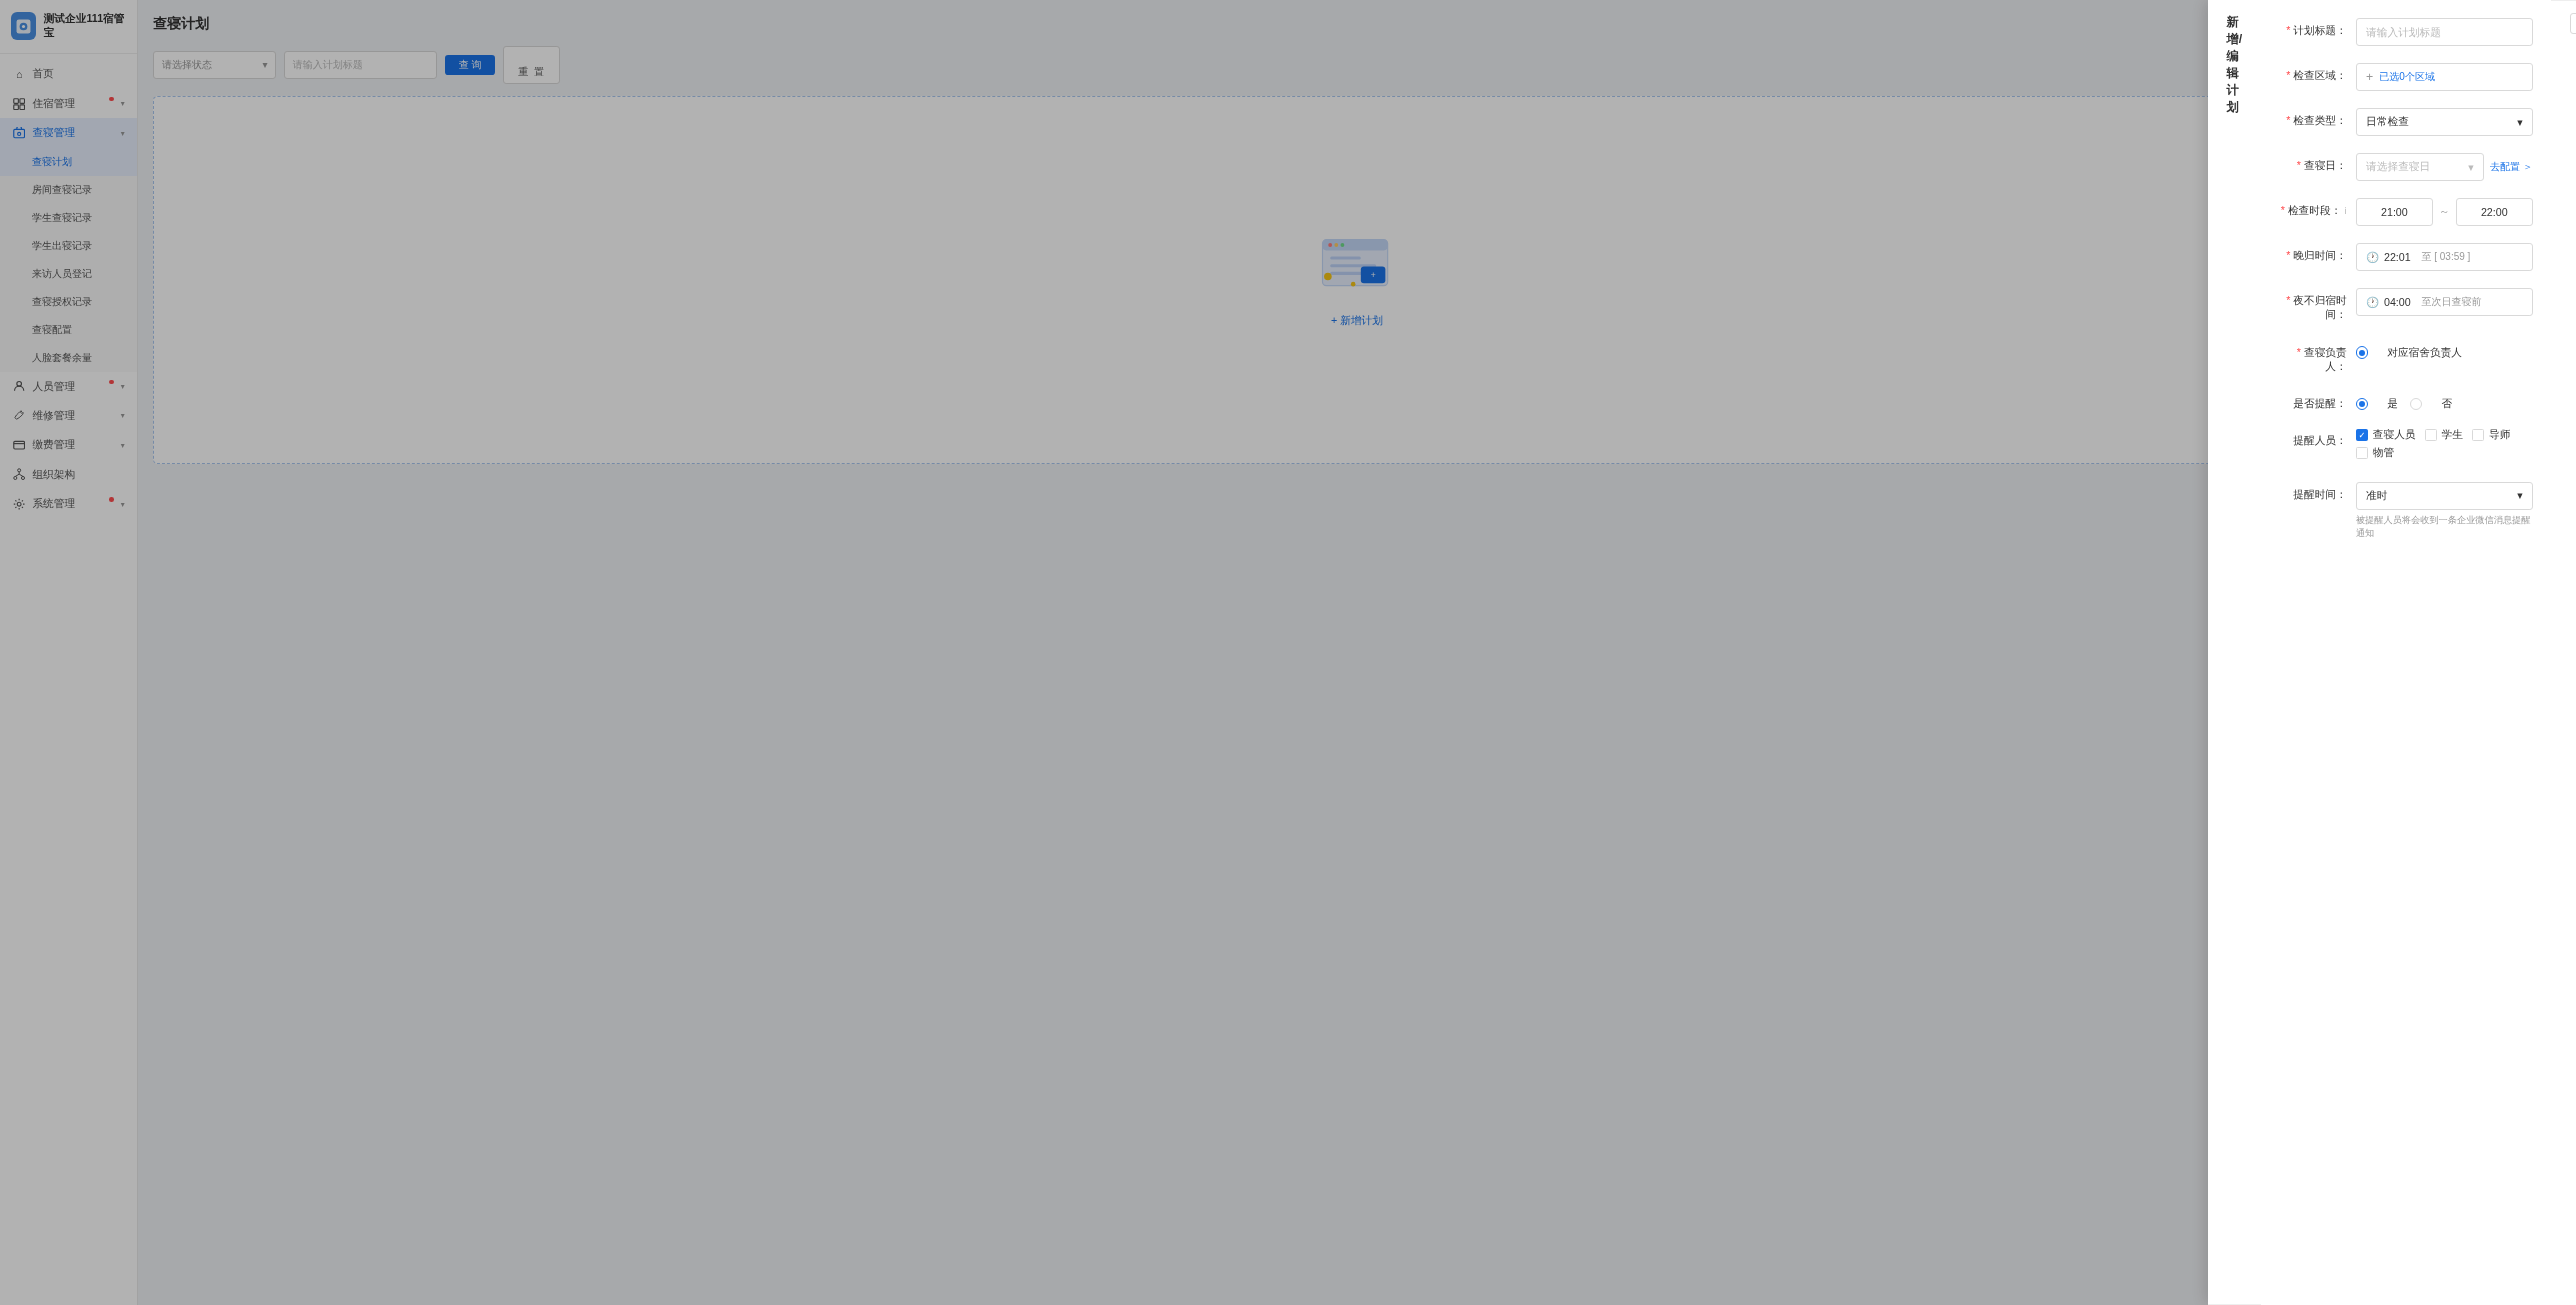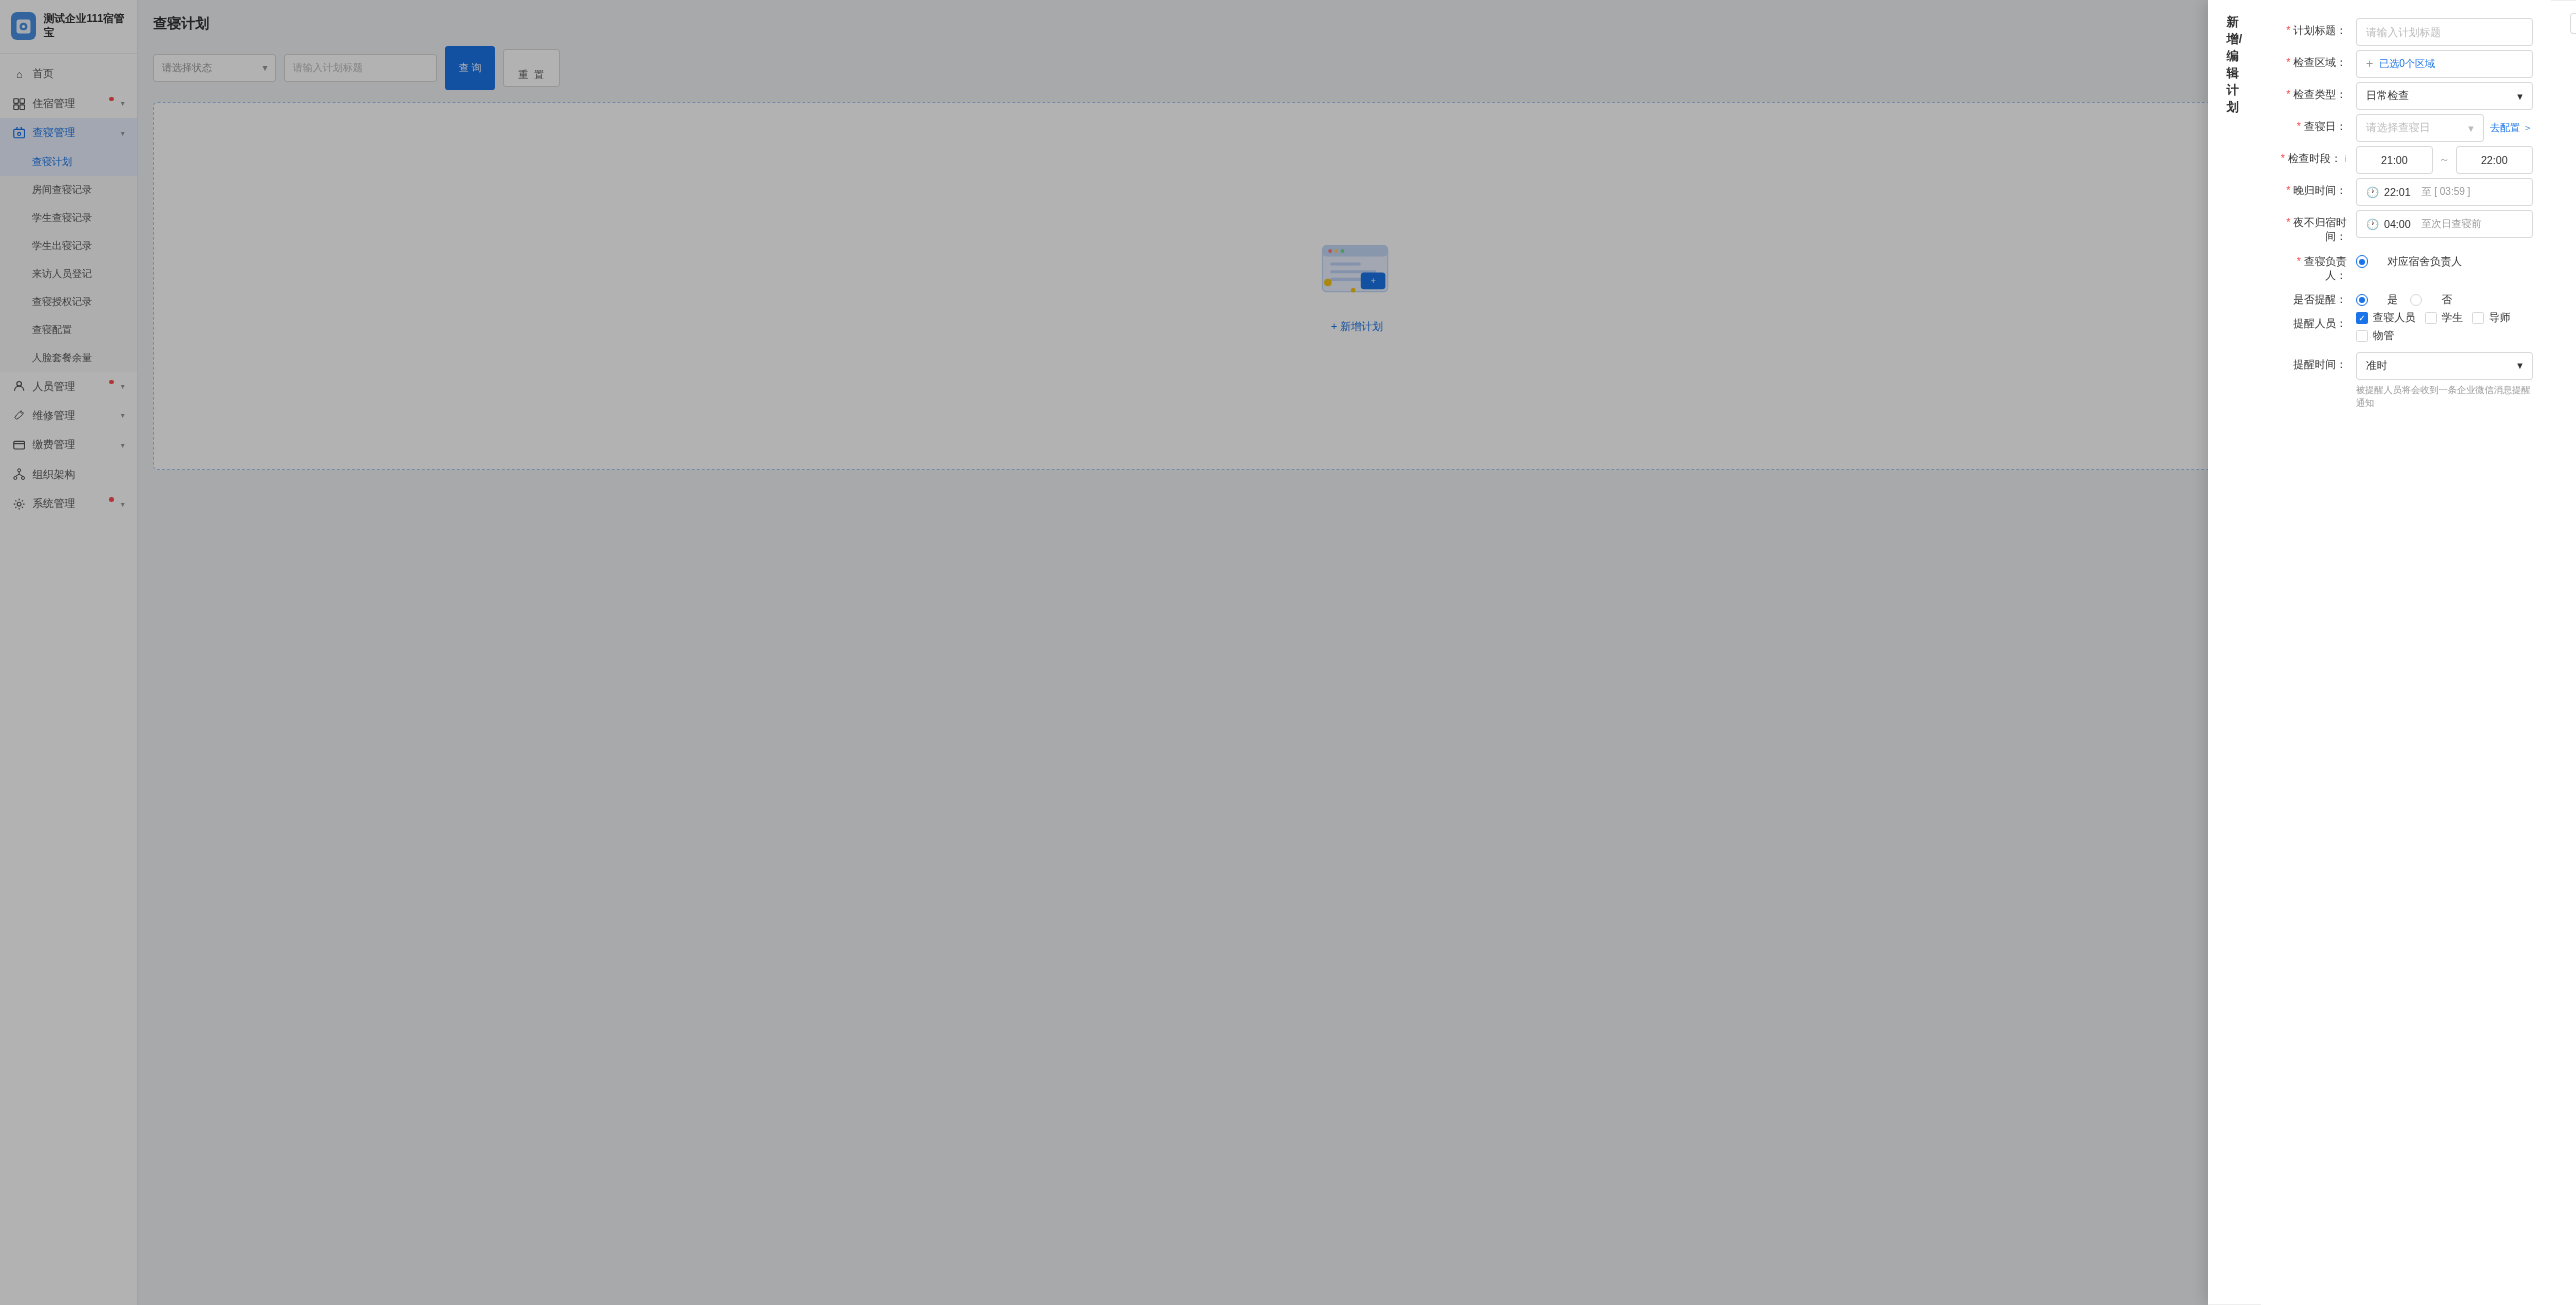--- a/index.html
+++ b/index.html
@@ -20,37 +20,37 @@
     .sub-nav-item { padding: 7px 12.3px 7px 32px; cursor: pointer; color: #555; font-size: 10px; }
     .sub-nav-item.active { color: #1a73e8; background: #e8f0fe; font-weight: 500; }
 
     
     .main { flex: 1; display: flex; flex-direction: column; overflow: hidden; position: relative; }
     .page-content { flex: 1; padding: 15.3px; overflow: auto; }
     .page-title { font-size: 14px; font-weight: 600; color: #333; margin-bottom: 12.3px; }
     .filter-bar { display: flex; align-items: center; gap: 7.7px; margin-bottom: 12.3px; }
     .filter-select { width: 123px; height: 28px; border: 0.8px solid #d9d9d9; border-radius: 3.1px; padding: 0 7.7px; background: #fff; color: #999; font-size: 10px; display: flex; align-items: center; justify-content: space-between; }
     .filter-input { width: 153px; height: 28px; border: 0.8px solid #d9d9d9; border-radius: 3.1px; padding: 0 7.7px; font-size: 10px; color: #999; background: #fff; display: flex; align-items: center; }
-    .btn-query { height: 44px; padding: 0 14px; background: #1a73e8; color: #fff; border: none; border-radius: 3.1px; cursor: pointer; font-size: 10px; }
+    .btn-query { height: 20px; padding: 0 14px; background: #1a73e8; color: #fff; border: none; border-radius: 3.1px; cursor: pointer; font-size: 10px; }
     .btn-reset { height: 28px; padding: 18px 14px; background: #fff; color: #555; border: 0.8px solid #d9d9d9; border-radius: 3.1px; cursor: pointer; font-size: 10px; letter-spacing: 1.5px; }
     .content-area { background: #fff; border: 1.5px dashed #aac8f0; border-radius: 4.6px; min-height: 368px; display: flex; flex-direction: column; align-items: center; justify-content: center; position: relative; }
     .empty-illustration { display: flex; flex-direction: column; align-items: center; gap: 12.3px; }
     .add-plan-btn { color: #1a73e8; cursor: pointer; font-size: 10.7px; }
 
     
     .page-footer { padding: 7.7px 15.3px; text-align: right; color: #999; font-size: 9.2px; display: flex; justify-content: flex-end; gap: 15.3px; }
 
     
     .overlay { position: fixed; top: 0; left: 0; right: 0; bottom: 0; background: rgba(0,0,0,0.3); z-index: 100; }
 
     
     .side-panel { position: fixed; top: 0; right: 0; width: 368px; height: 100vh; background: #fff; z-index: 200; display: flex; flex-direction: row; box-shadow: -3.1px 0 15.3px rgba(0,0,0,0.15); overflow-y: auto; }
     .panel-header { padding: 14px 18.4px; border-bottom: 0.8px solid #eee; font-size: 12.3px; font-weight: 600; color: #333; }
     .panel-body { padding: 18.4px; flex: 1; }
-    .form-row { display: flex; align-items: flex-start; margin-bottom: 4px; }
+    .form-row { display: flex; align-items: flex-start; margin-bottom: 17px; }
     .form-label { width: 77px; text-align: right; padding-right: 9.2px; padding-top: 6.1px; color: #333; font-size: 10.7px; flex-shrink: 0; }
     .form-label.required::before { content: '* '; color: #ff4d4f; }
     .form-control { flex: 1; }
     .input-field { width: 100%; height: 28px; border: 0.8px solid #d9d9d9; border-radius: 3.1px; padding: 0 9.2px; font-size: 10.7px; color: #333; outline: none; }
     .input-field::placeholder { color: #bbb; }
     .area-select { display: flex; align-items: center; gap: 6.1px; height: 28px; border: 0.8px solid #d9d9d9; border-radius: 3.1px; padding: 0 9.2px; background: #fff; }
     .area-plus { color: #999; font-size: 12.3px; cursor: pointer; }
     .area-link { color: #1a73e8; font-size: 10px; }
     .type-select { width: 100%; height: 28px; border: 0.8px solid #d9d9d9; border-radius: 3.1px; padding: 0 9.2px; font-size: 10.7px; color: #333; background: #fff; display: flex; align-items: center; justify-content: space-between; cursor: pointer; }
     .day-select { display: flex; align-items: center; gap: 6.1px; flex: 1; }

